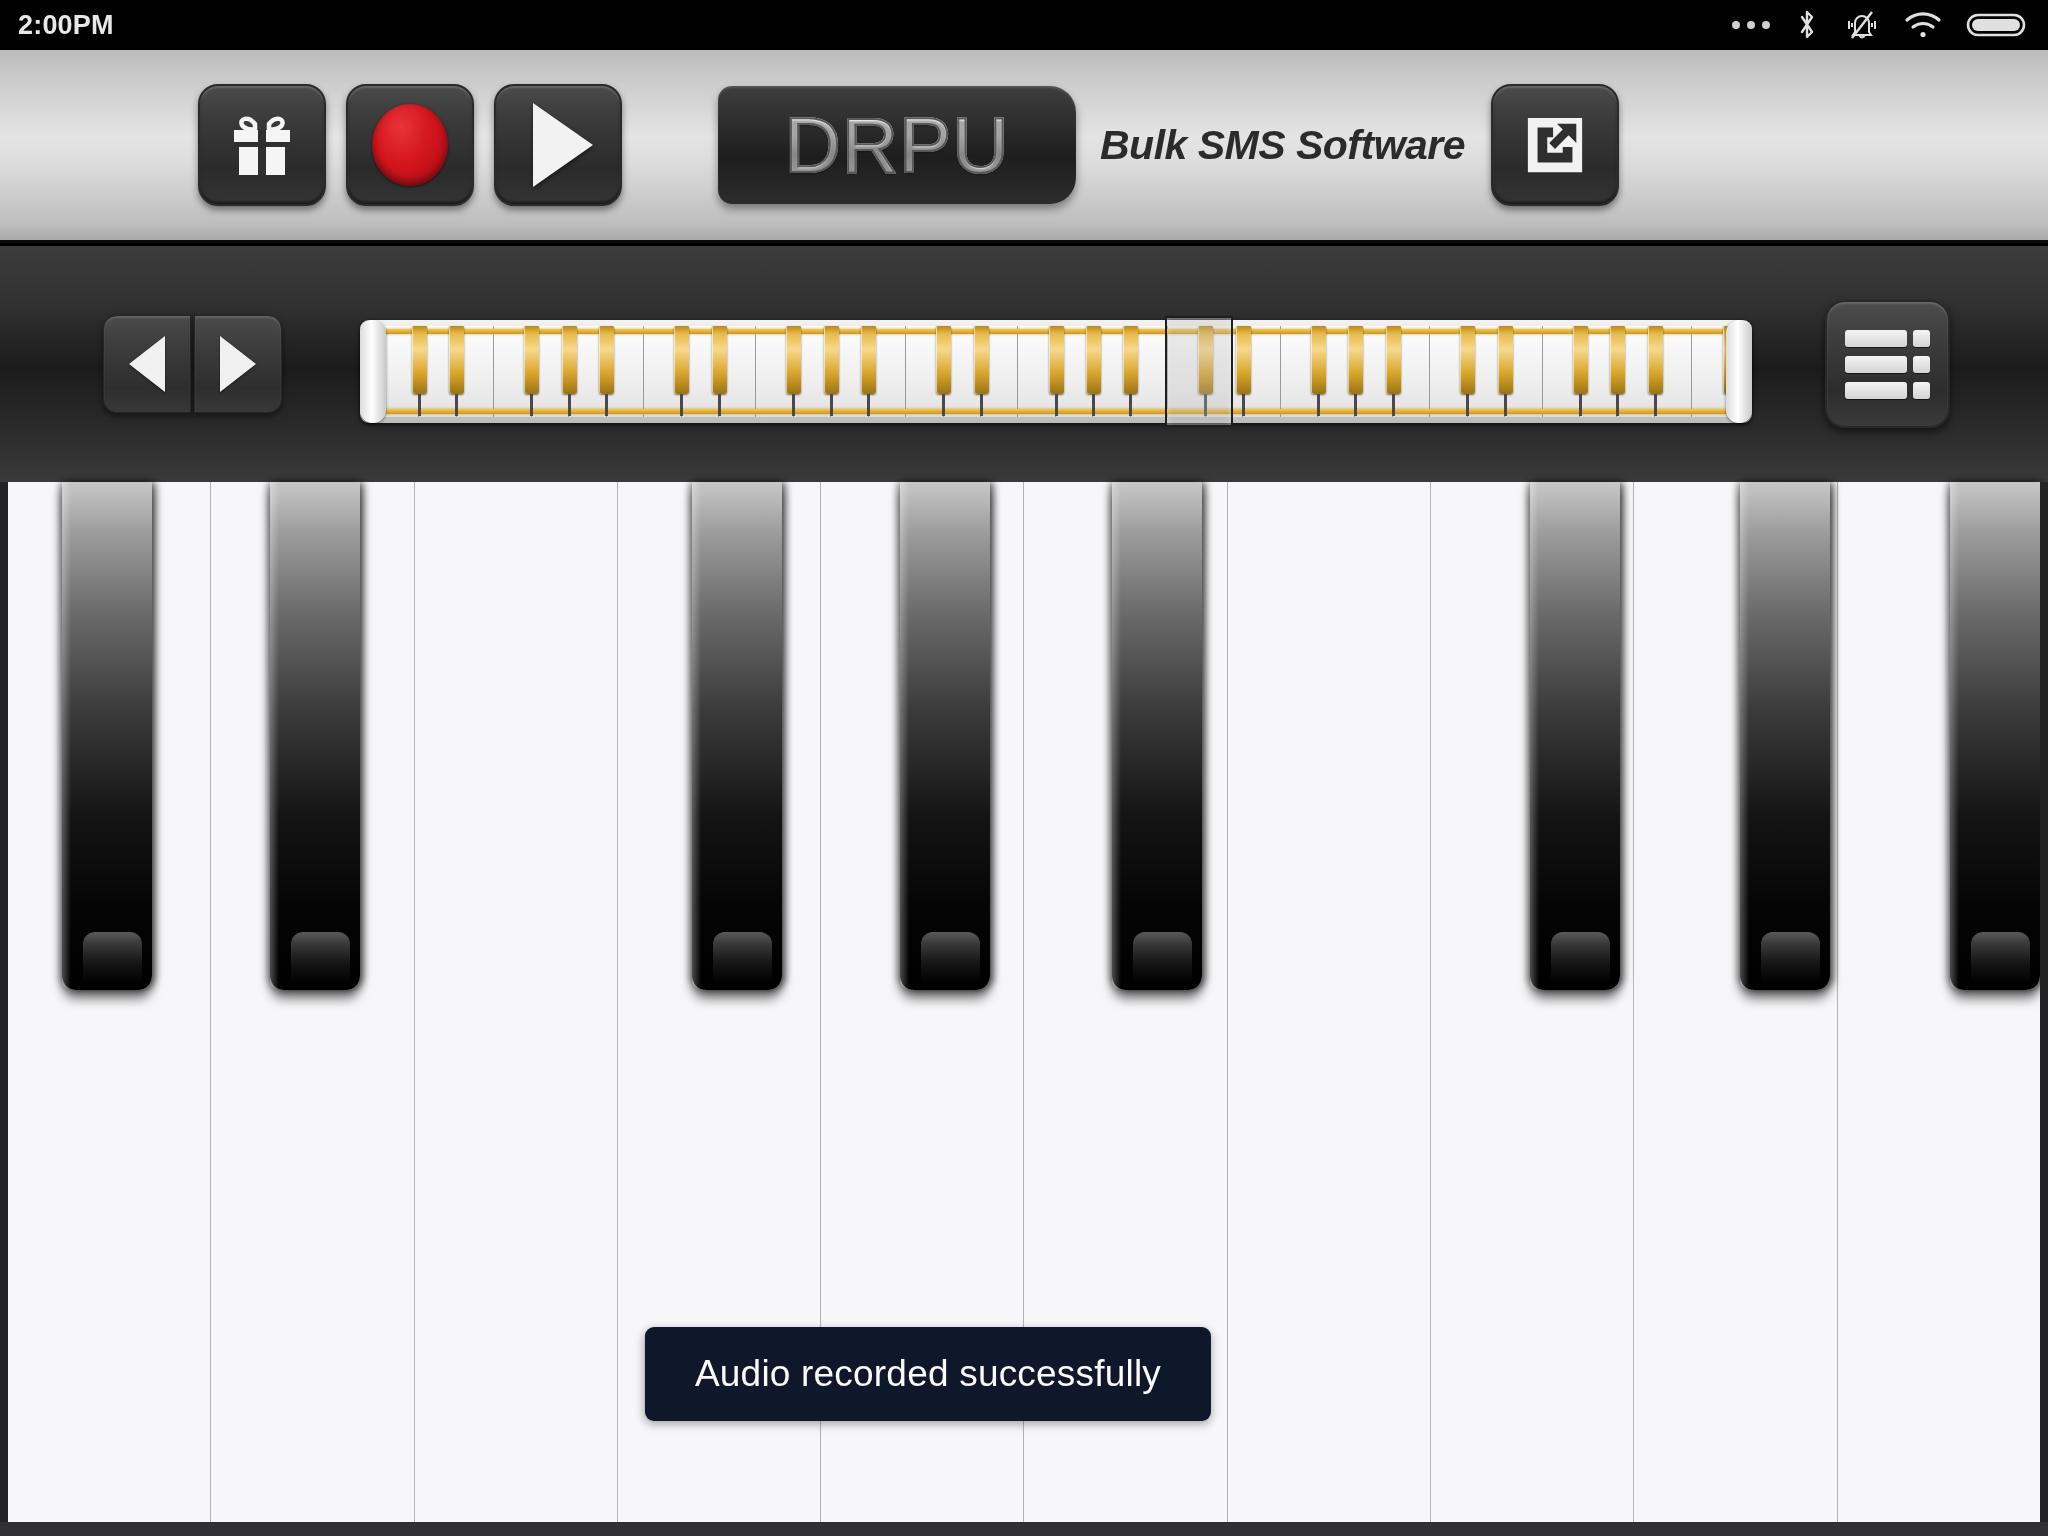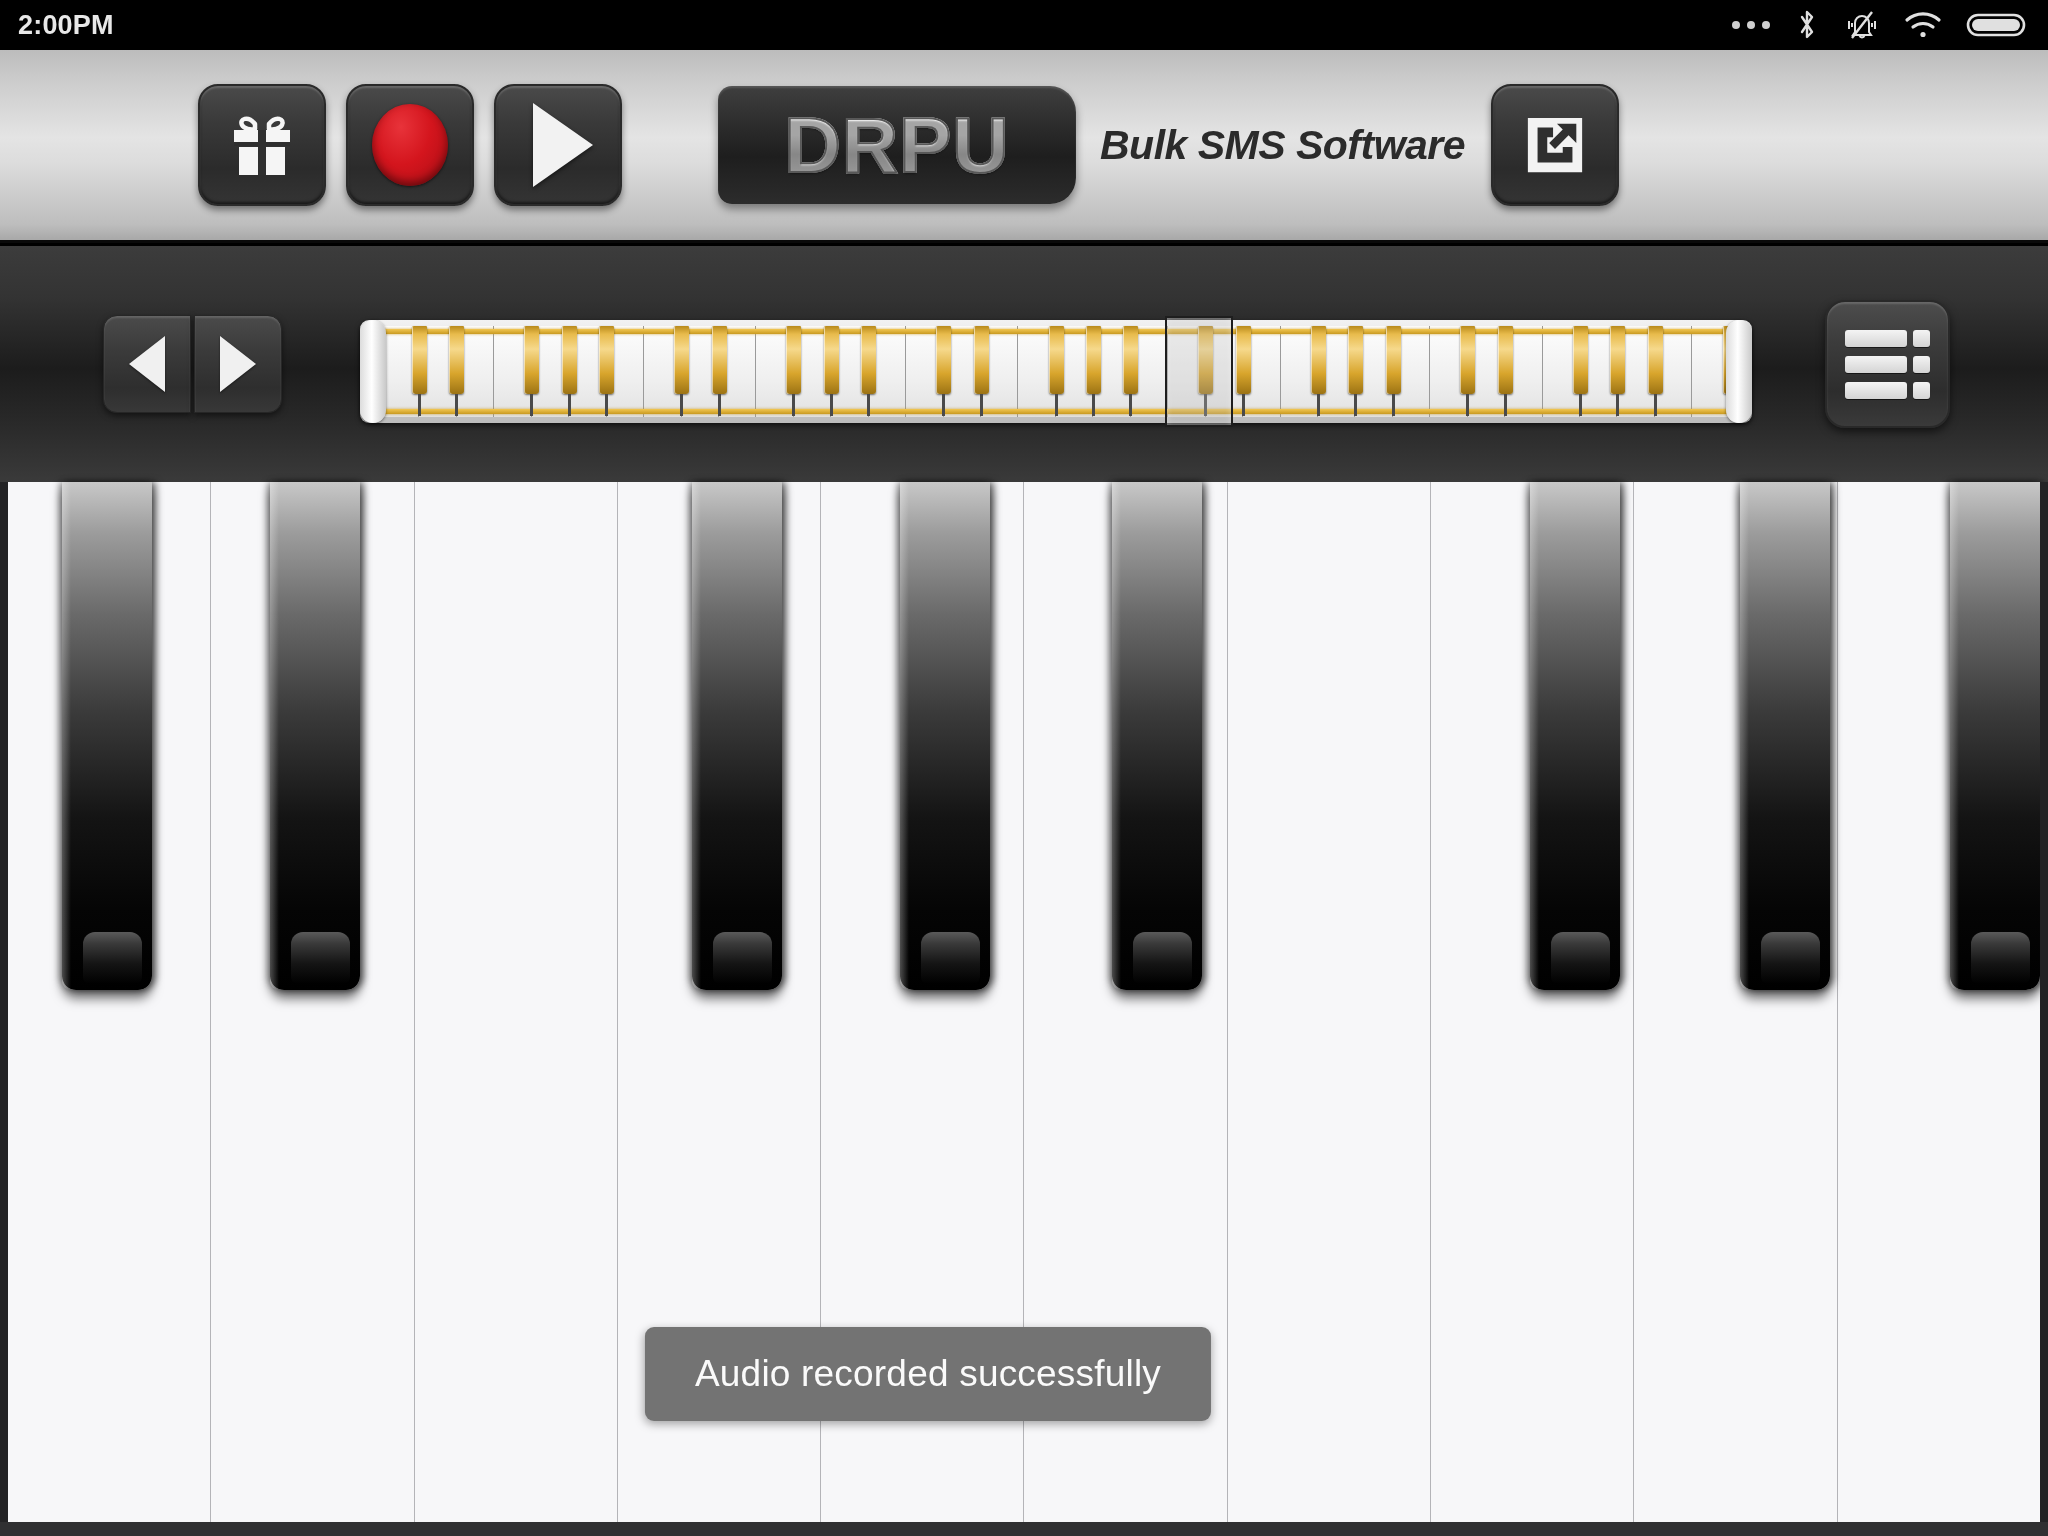--- a/index.html
+++ b/index.html
@@ -46,21 +46,21 @@
     border-left:60px solid #f2f2f2; border-top:42px solid transparent;
     border-bottom:42px solid transparent;
     filter:drop-shadow(0 2px 2px rgba(0,0,0,.5)); }
 
   
   .logo-badge { margin-left:96px; height:118px; width:358px;
     border-radius:14px 26px 26px 14px;
     background:linear-gradient(to bottom,#3f3f3f 0%,#2f2f2f 28%,#1e1e1e 60%,#2c2c2c 100%);
     box-shadow:0 5px 9px rgba(0,0,0,.4), inset 0 2px 2px rgba(255,255,255,.13);
     display:flex; align-items:center; justify-content:center; }
-  .logo-text { font-size:78px; font-weight:bold; letter-spacing:1px;
+  .logo-text { font-size:78px; font-weight:normal; letter-spacing:1px;
     background:linear-gradient(to bottom,#ffffff 0%,#fdfdfd 38%,#cfcfcf 62%,#f6f6f6 100%);
     -webkit-background-clip:text; background-clip:text; color:transparent;
     -webkit-text-stroke:2px #585858;
     text-shadow:0 2px 2px rgba(0,0,0,.35); line-height:1; padding:0 6px; }
   .tagline { margin-left:24px; font-size:41px; font-weight:bold; font-style:italic;
     color:#2b2b2b; letter-spacing:-.5px; white-space:nowrap;text-align:center; }
 
   .btn-export { margin-left:26px; }
   .export-ico { width:62px; height:62px; position:relative; }
 
@@ -158,21 +158,21 @@
 
   .piano-edge-l { position:absolute; left:0; top:0; width:8px; height:1040px;
     background:#232325; z-index:9; }
   .piano-edge-r { position:absolute; right:0; top:0; width:8px; height:1040px;
     background:#232325; z-index:9; }
   .piano-bottom { position:absolute; left:0; bottom:0; width:2048px; height:14px;
     background:#303032; z-index:9; }
 
   
   .toast { position:absolute; left:50%; transform:translateX(-50%); top:1327px;
-    background:#737373; border-radius:9px; padding:26px 50px;
+    background:#0f172a; border-radius:9px; padding:26px 50px;
     box-shadow:0 3px 10px rgba(0,0,0,.35); z-index:40; }
   .toast span { color:#fafafa; font-size:37px; letter-spacing:.2px; white-space:nowrap; }
 </style>
 </head>
 <body>
 
 <div id="app">
 
   <div class="statusbar">
     <div class="status-time">2:00PM</div>

